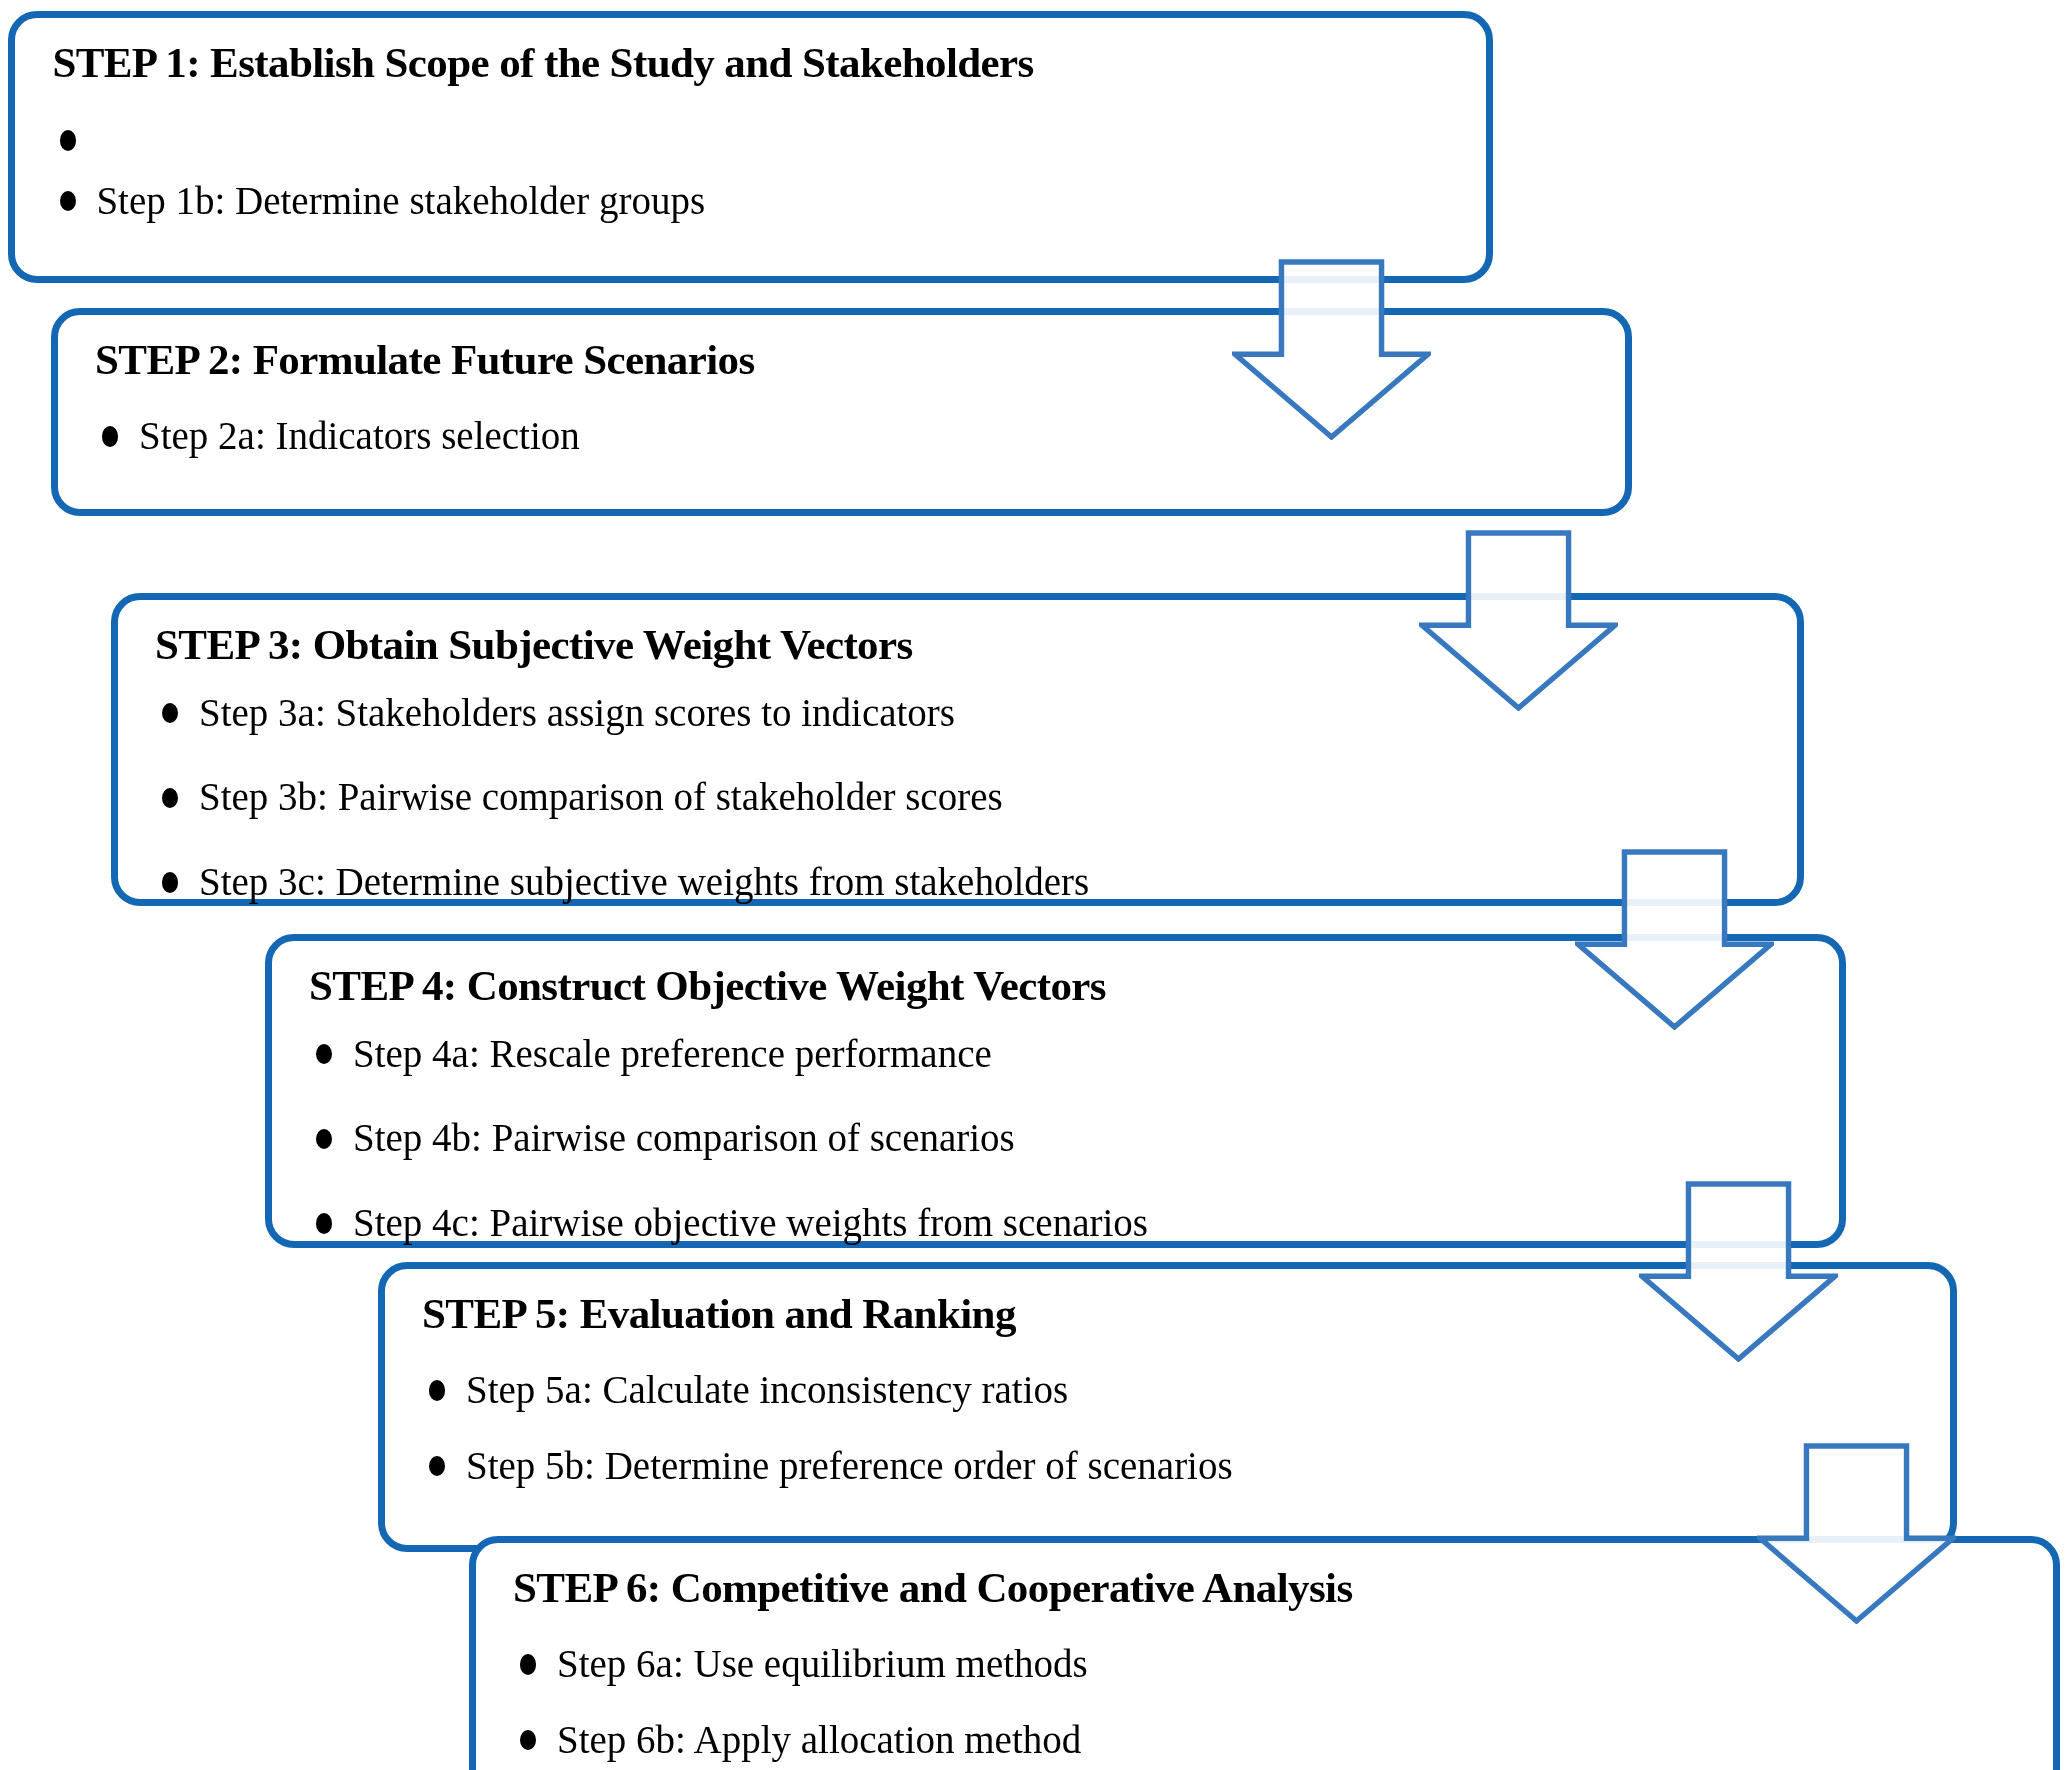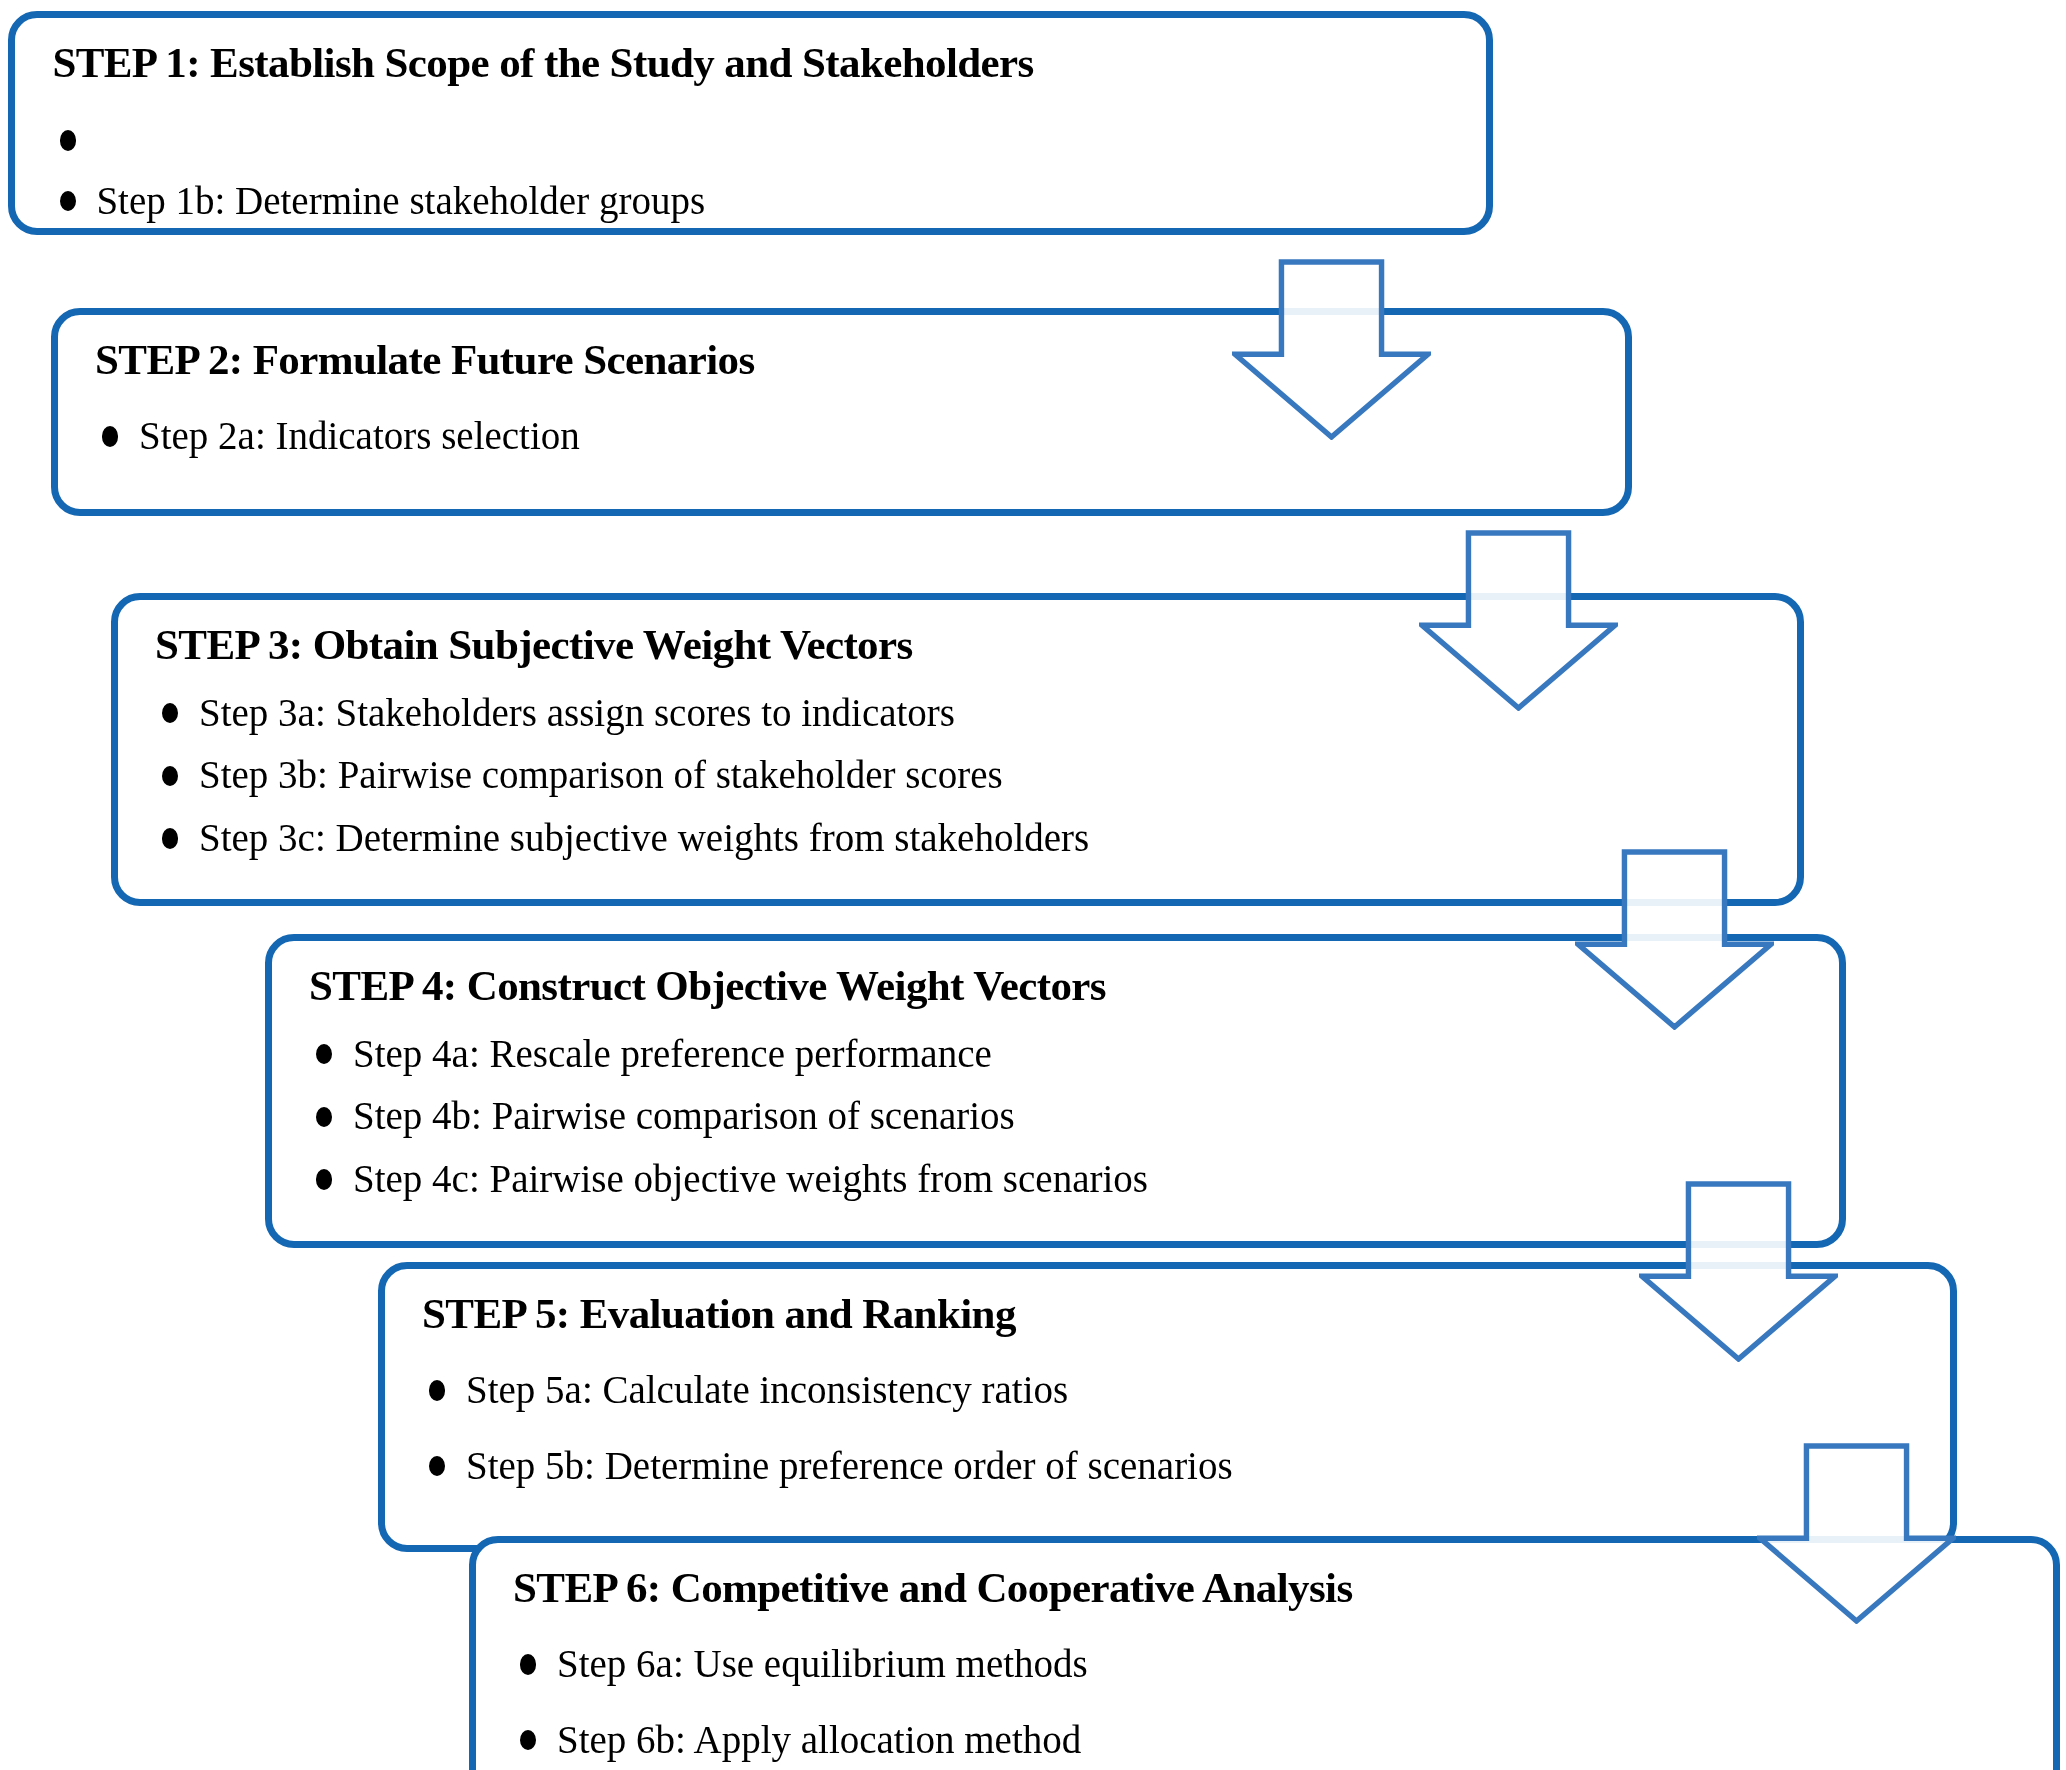--- a/index.html
+++ b/index.html
@@ -19,21 +19,21 @@
     overflow: hidden;
   }
 
   .step-box {
     position: absolute;
     background: var(--bg);
     border: 7.8px solid var(--box-border);
     border-radius: 29px;
     padding: 17px 36px 14.5px 37px;
   }
-  .b1 { left: 8.4px;  top: 11px;   width: 1485px; height: 224px; }
+  .b1 { left: 8.4px;  top: 11px;   width: 1485px; height: 272px; }
   .b2 { left: 51px;  top: 308px;  width: 1581px; height: 208px; }
   .b3 { left: 111px; top: 593px;  width: 1693px; height: 313px; }
   .b4 { left: 265px; top: 934px; width: 1581px; height: 314px; }
   .b5 { left: 378px; top: 1262px; width: 1579px; height: 290px; }
   .b6 { left: 469px; top: 1536px; width: 1591px; height: 267px; }
 
   .step-title {
     font-size: 43px;
     font-weight: bold;
     line-height: 1.28;
@@ -46,21 +46,21 @@
 
   ul.step-list { list-style: none; margin: 0; padding: 0 0 0 7.2px; }
   ul.step-list li {
     display: flex;
     align-items: center;
     font-size: 39px;
     line-height: 1.3;
     white-space: nowrap;
   }
   ul.step-list li + li { margin-top: 25px; }
-  .b3 ul.step-list li + li, .b4 ul.step-list li + li { margin-top: 12px; }
+  .b3 ul.step-list li + li, .b4 ul.step-list li + li { margin-top: 34px; }
 
   .dot {
     display: inline-block;
     width: 16.3px; height: 20.5px;
     border-radius: 50%;
     background: var(--text);
     margin-right: 20.5px;
     flex: 0 0 auto;
   }
 

